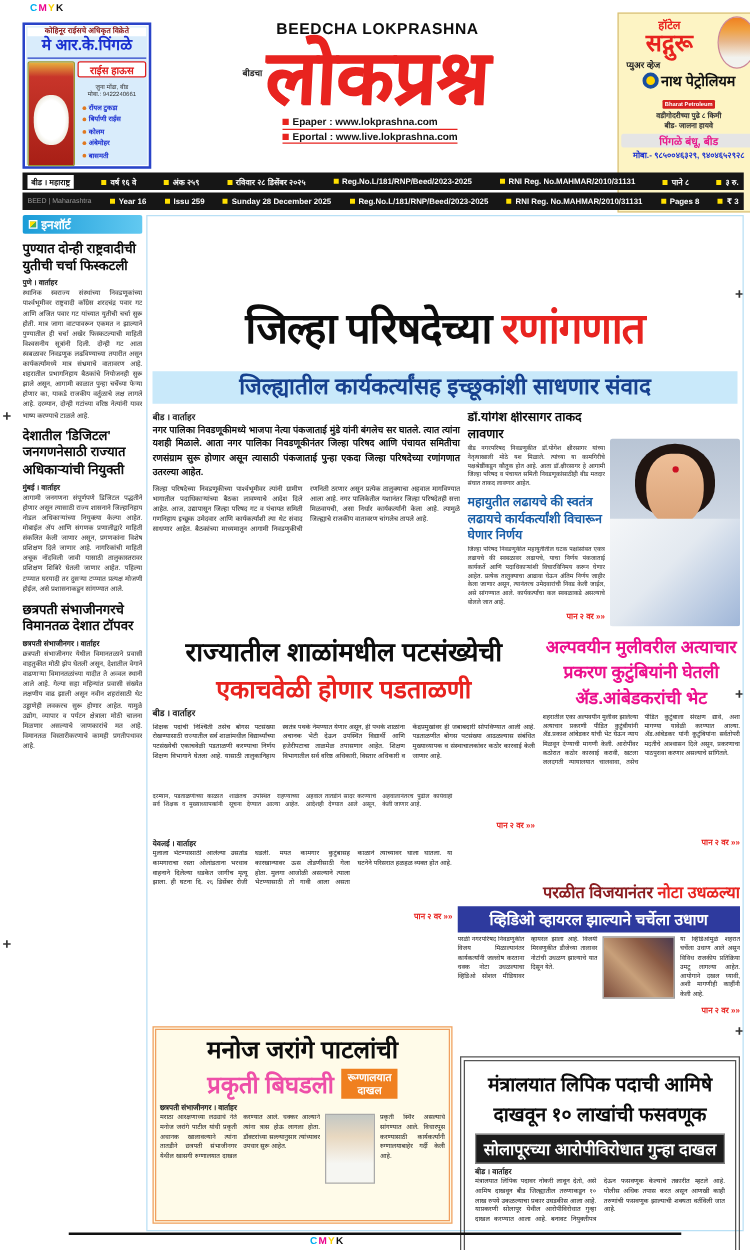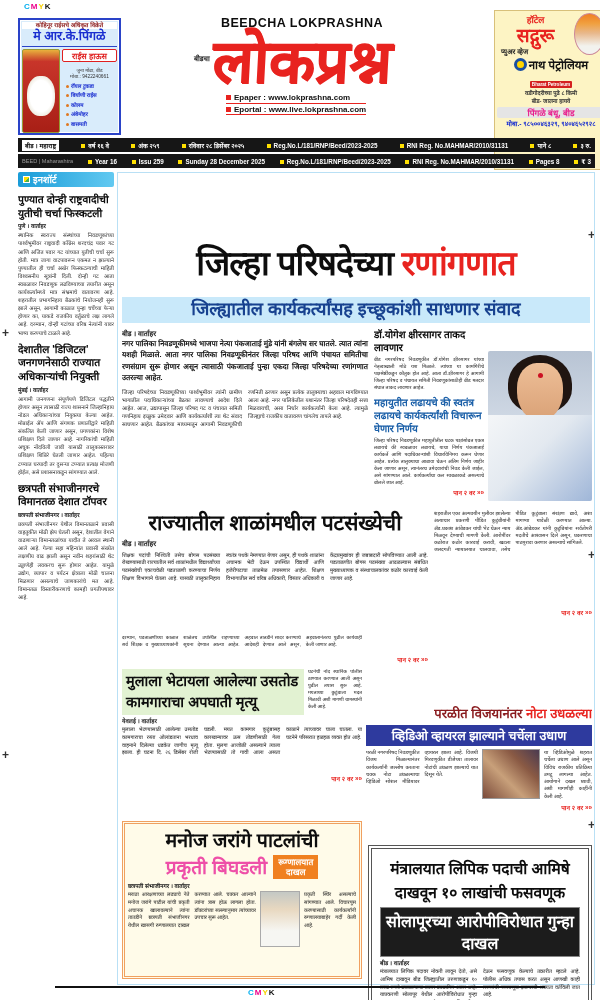--- a/index.html
+++ b/index.html
@@ -136,21 +136,21 @@
   .b4l-h2{font-size:19px;font-weight:bold;color:#ee4fa8}
   .b4l-badge{background:#f08020;color:#fff;font-weight:bold;font-size:8.5px;text-align:center;line-height:1.2;padding:2px 5px}
   .b4l-date{font-size:5.8px;font-weight:bold;margin-top:2px}
   .b4l-brow{display:flex;gap:4px;margin-top:1px}
   .b4l-t1{flex:1;font-size:5.1px;line-height:1.5;text-align:justify;columns:2;column-gap:5px;height:74px;overflow:hidden}
   .photo-mj{width:40px;height:56px;border:1px solid #aaa;
             background:linear-gradient(180deg,#c4c8c4 0%,#e8d8c0 32%,#f6f6f2 72%)}
   .b4l-t2{width:52px;font-size:5.1px;line-height:1.5;text-align:justify;height:74px;overflow:hidden}
   .b4r{position:absolute;left:250px;top:672px;width:224px;height:168px;border:4px double #555;padding:8px;overflow:hidden}
   .b4r-h{text-align:center;font-size:15.5px;font-weight:bold;line-height:1.55;color:#0d0d0d}
-  .b4r-sub{background:#1c1c1c;color:#fff;text-align:center;font-size:16px;font-weight:bold;padding:2px 0;margin-top:2px;border:1px solid #888}
+  .b4r-sub{background:#1c1c1c;color:#fff;text-align:center;font-size:13px;font-weight:bold;padding:2px 0;margin-top:2px;border:1px solid #888}
   .b4r-date{font-size:6px;font-weight:bold;margin-top:2px}
   .b4r-body{font-size:5.2px;line-height:1.5;text-align:justify;columns:2;column-gap:6px;height:58px;overflow:hidden;margin-top:1px}
   .brule{position:absolute;left:55px;top:986px;width:490px;border-top:2px solid #111}
 </style>
 </head>
 <body>
 
 <div class="page">
 
   <div class="cmyk" style="left:24px;top:2px">
@@ -296,36 +296,34 @@
           <div class="pk-hair"></div>
           <div class="pk-face"></div>
           <div class="pk-bindi"></div>
           <div class="pk-sari"></div>
         </div>
       </div>
     </div>
 
     <div class="b2l">
       <div class="b2l-h1">राज्यातील शाळांमधील पटसंख्येची</div>
+      <div class="b2l-h2">एकाचवेळी होणार पडताळणी</div>
       <div class="m-date">बीड । वार्ताहर</div>
       <div class="b2l-body">शिक्षक पदांची निश्चिती तसेच बोगस पटसंख्या रोखण्यासाठी राज्यातील सर्व शाळांमधील विद्यार्थ्यांच्या पटसंख्येची एकाचवेळी पडताळणी करण्याचा निर्णय शिक्षण विभागाने घेतला आहे. यासाठी तालुकानिहाय स्वतंत्र पथके नेमण्यात येणार असून, ही पथके शाळांना अचानक भेटी देऊन उपस्थित विद्यार्थी आणि हजेरीपटाचा ताळमेळ तपासणार आहेत. शिक्षण विभागातील सर्व वरिष्ठ अधिकारी, विस्तार अधिकारी व केंद्रप्रमुखांवर ही जबाबदारी सोपविण्यात आली आहे. पडताळणीत बोगस पटसंख्या आढळल्यास संबंधित मुख्याध्यापक व संस्थाचालकांवर कठोर कारवाई केली जाणार आहे.</div>
     </div>
     <div class="strip">दरम्यान, पडताळणीच्या काळात सर्व शिक्षक व मुख्याध्यापकांनी शाळेतच उपस्थित राहण्याच्या सूचना देण्यात आल्या आहेत. अहवाल तातडीने सादर करण्याचे आदेशही देण्यात आले असून, अहवालानंतरच पुढील कार्यवाही केली जाणार आहे.</div>
     <div class="cont strip-cont">पान २ वर »»</div>
 
     <div class="b2r">
+      <div class="b2r-h">अल्पवयीन मुलीवरील अत्याचार प्रकरण कुटुंबियांनी घेतली ॲड.आंबेडकरांची भेट</div>
       <div class="b2r-body">शहरातील एका अल्पवयीन मुलीवर झालेल्या अत्याचार प्रकरणी पीडित कुटुंबीयांनी ॲड.प्रकाश आंबेडकर यांची भेट घेऊन न्याय मिळवून देण्याची मागणी केली. आरोपींवर कठोरात कठोर कारवाई करावी, खटला जलदगती न्यायालयात चालवावा, तसेच पीडित कुटुंबाला संरक्षण द्यावे, अशा मागण्या यावेळी करण्यात आल्या. ॲड.आंबेडकर यांनी कुटुंबियांना सर्वतोपरी मदतीचे आश्वासन दिले असून, प्रकरणाचा पाठपुरावा करणार असल्याचे सांगितले.</div>
       <div class="cont">पान २ वर »»</div>
     </div>
 
     <div class="b3l">
-      <div class="b3l-top">
-        <div class="b3l-green">मुलाला भेटायला आलेल्या उसतोड कामगाराचा अपघाती मृत्यू</div>
-        <div class="b3l-side">घटनेची नोंद स्थानिक पोलीस ठाण्यात करण्यात आली असून पुढील तपास सुरू आहे. मयताच्या कुटुंबाला मदत मिळावी अशी मागणी ग्रामस्थांनी केली आहे.</div>
-      </div>
       <div class="b3l-date">येवलई । वार्ताहर</div>
       <div class="b3l-body">मुलाला भेटण्यासाठी आलेल्या उसतोड कामगाराचा रस्ता ओलांडताना भरधाव वाहनाने दिलेल्या धडकेत जागीच मृत्यू झाला. ही घटना दि. २६ डिसेंबर रोजी घडली. मयत कामगार कुटुंबासह कारखान्यावर ऊस तोडणीसाठी गेला होता. मुलगा आजोळी असल्याने त्याला भेटण्यासाठी तो गावी आला असता काळाने त्याच्यावर घाला घातला. या घटनेने परिसरात हळहळ व्यक्त होत आहे.</div>
       <div class="cont">पान २ वर »»</div>
     </div>
 
     <div class="b3r">
       <div class="b3r-h"><span class="maroon">परळीत विजयानंतर</span><span class="red"> नोटा उधळल्या</span></div>
       <div class="b3r-sub">व्हिडिओ व्हायरल झाल्याने चर्चेला उधाण</div>
       <div class="b3r-row">
         <div class="b3r-t1">परळी नगरपरिषद निवडणूकीत विजय मिळाल्यानंतर कार्यकर्त्यांनी जल्लोष करताना चक्क नोटा उधळल्याचा व्हिडिओ सोशल मीडियावर व्हायरल झाला आहे. विजयी मिरवणुकीत डीजेच्या तालावर नोटांची उधळण झाल्याचे यात दिसून येते.</div>

